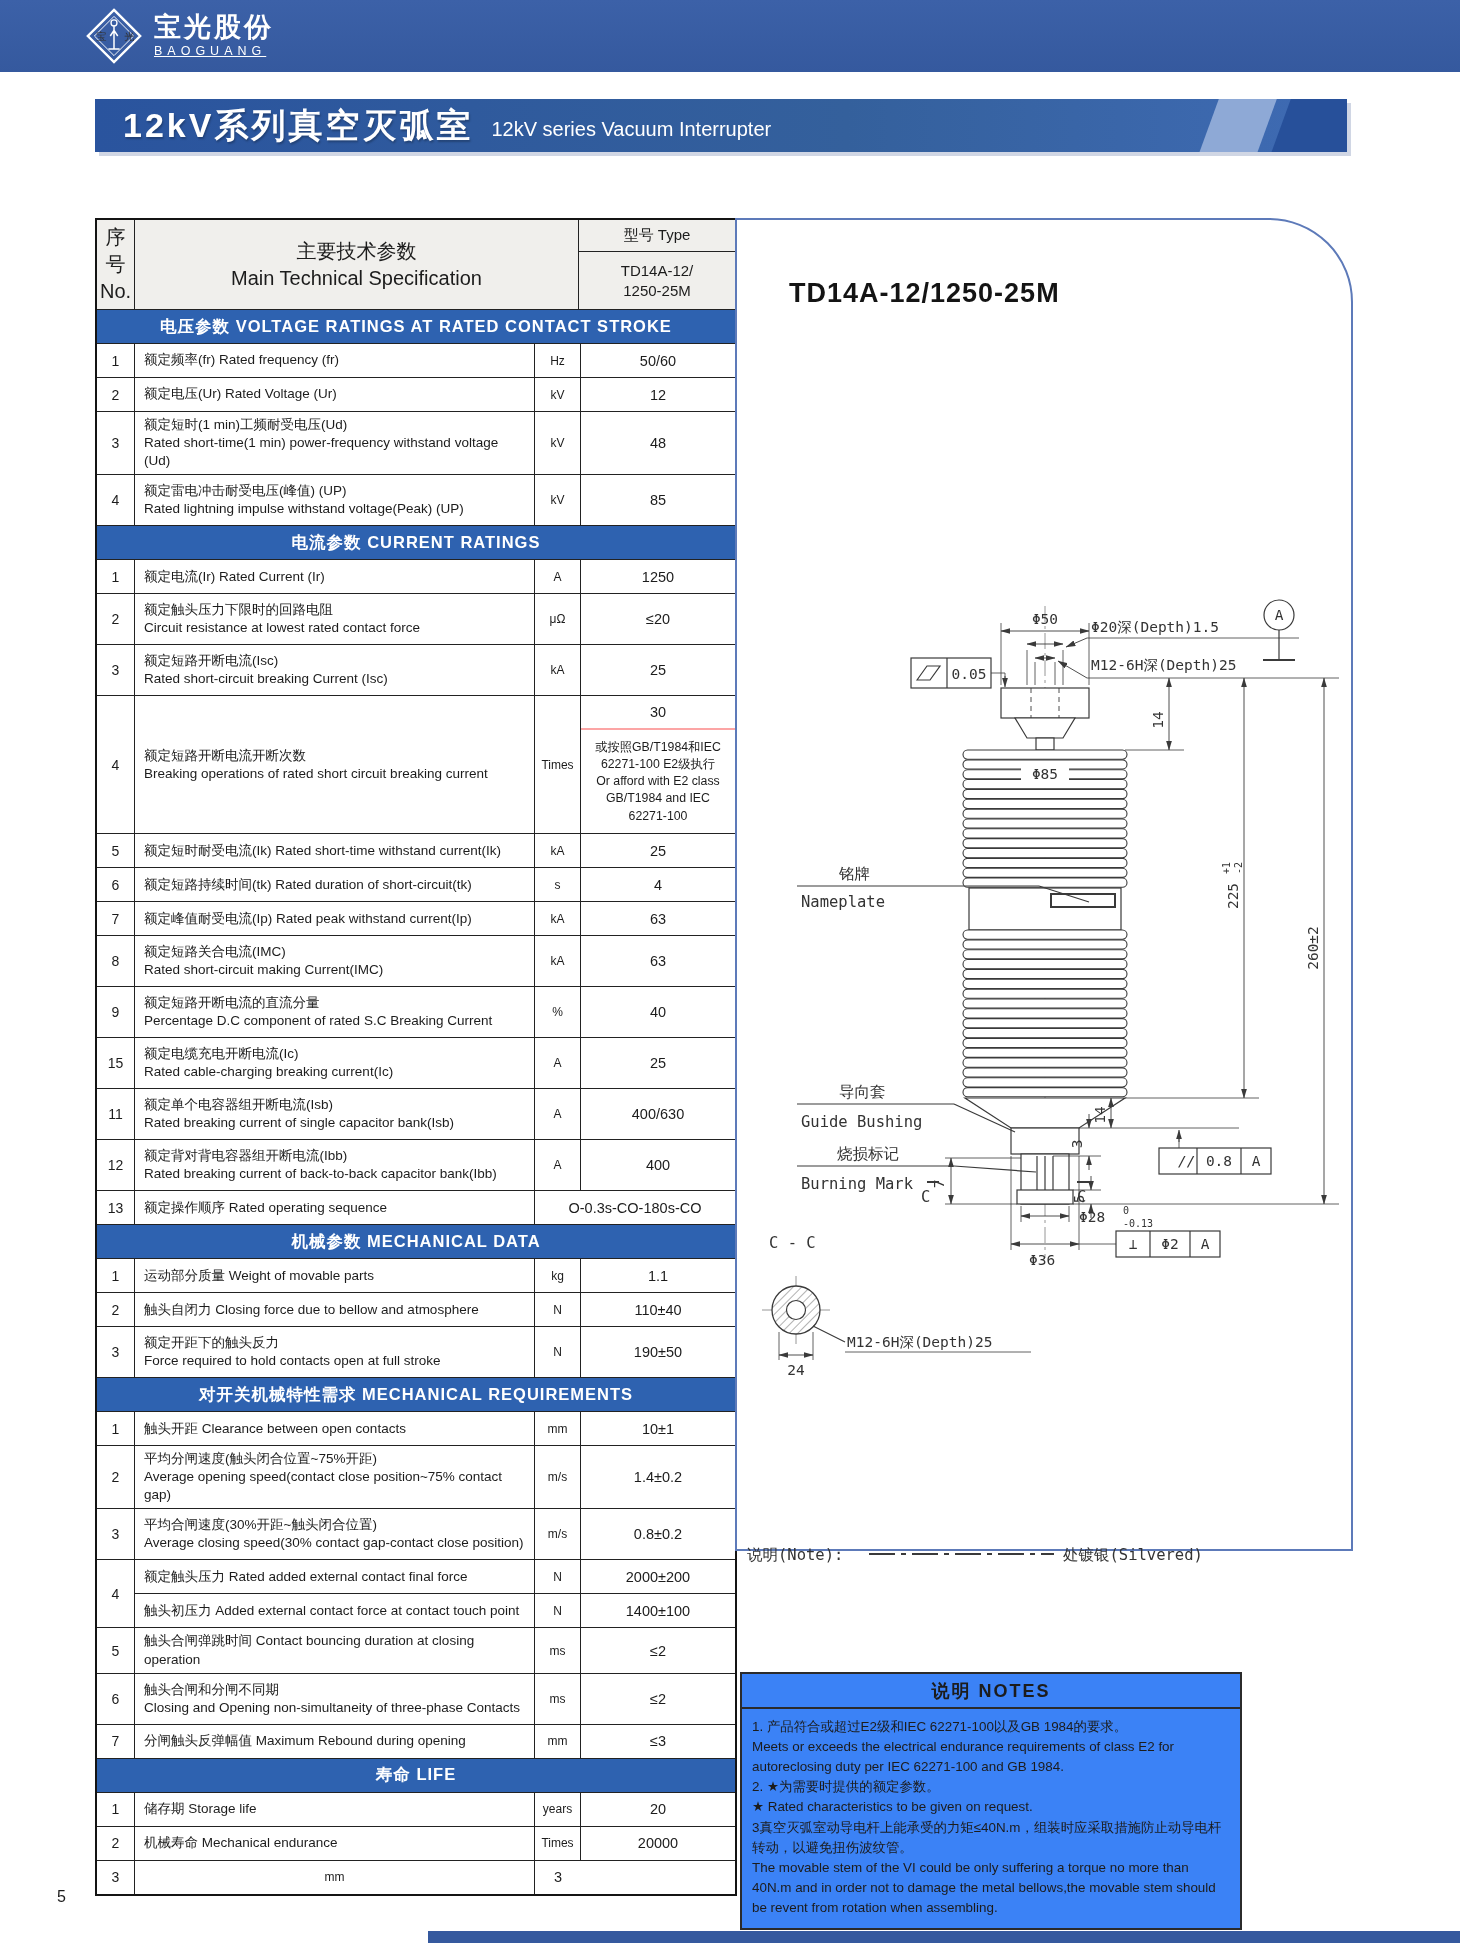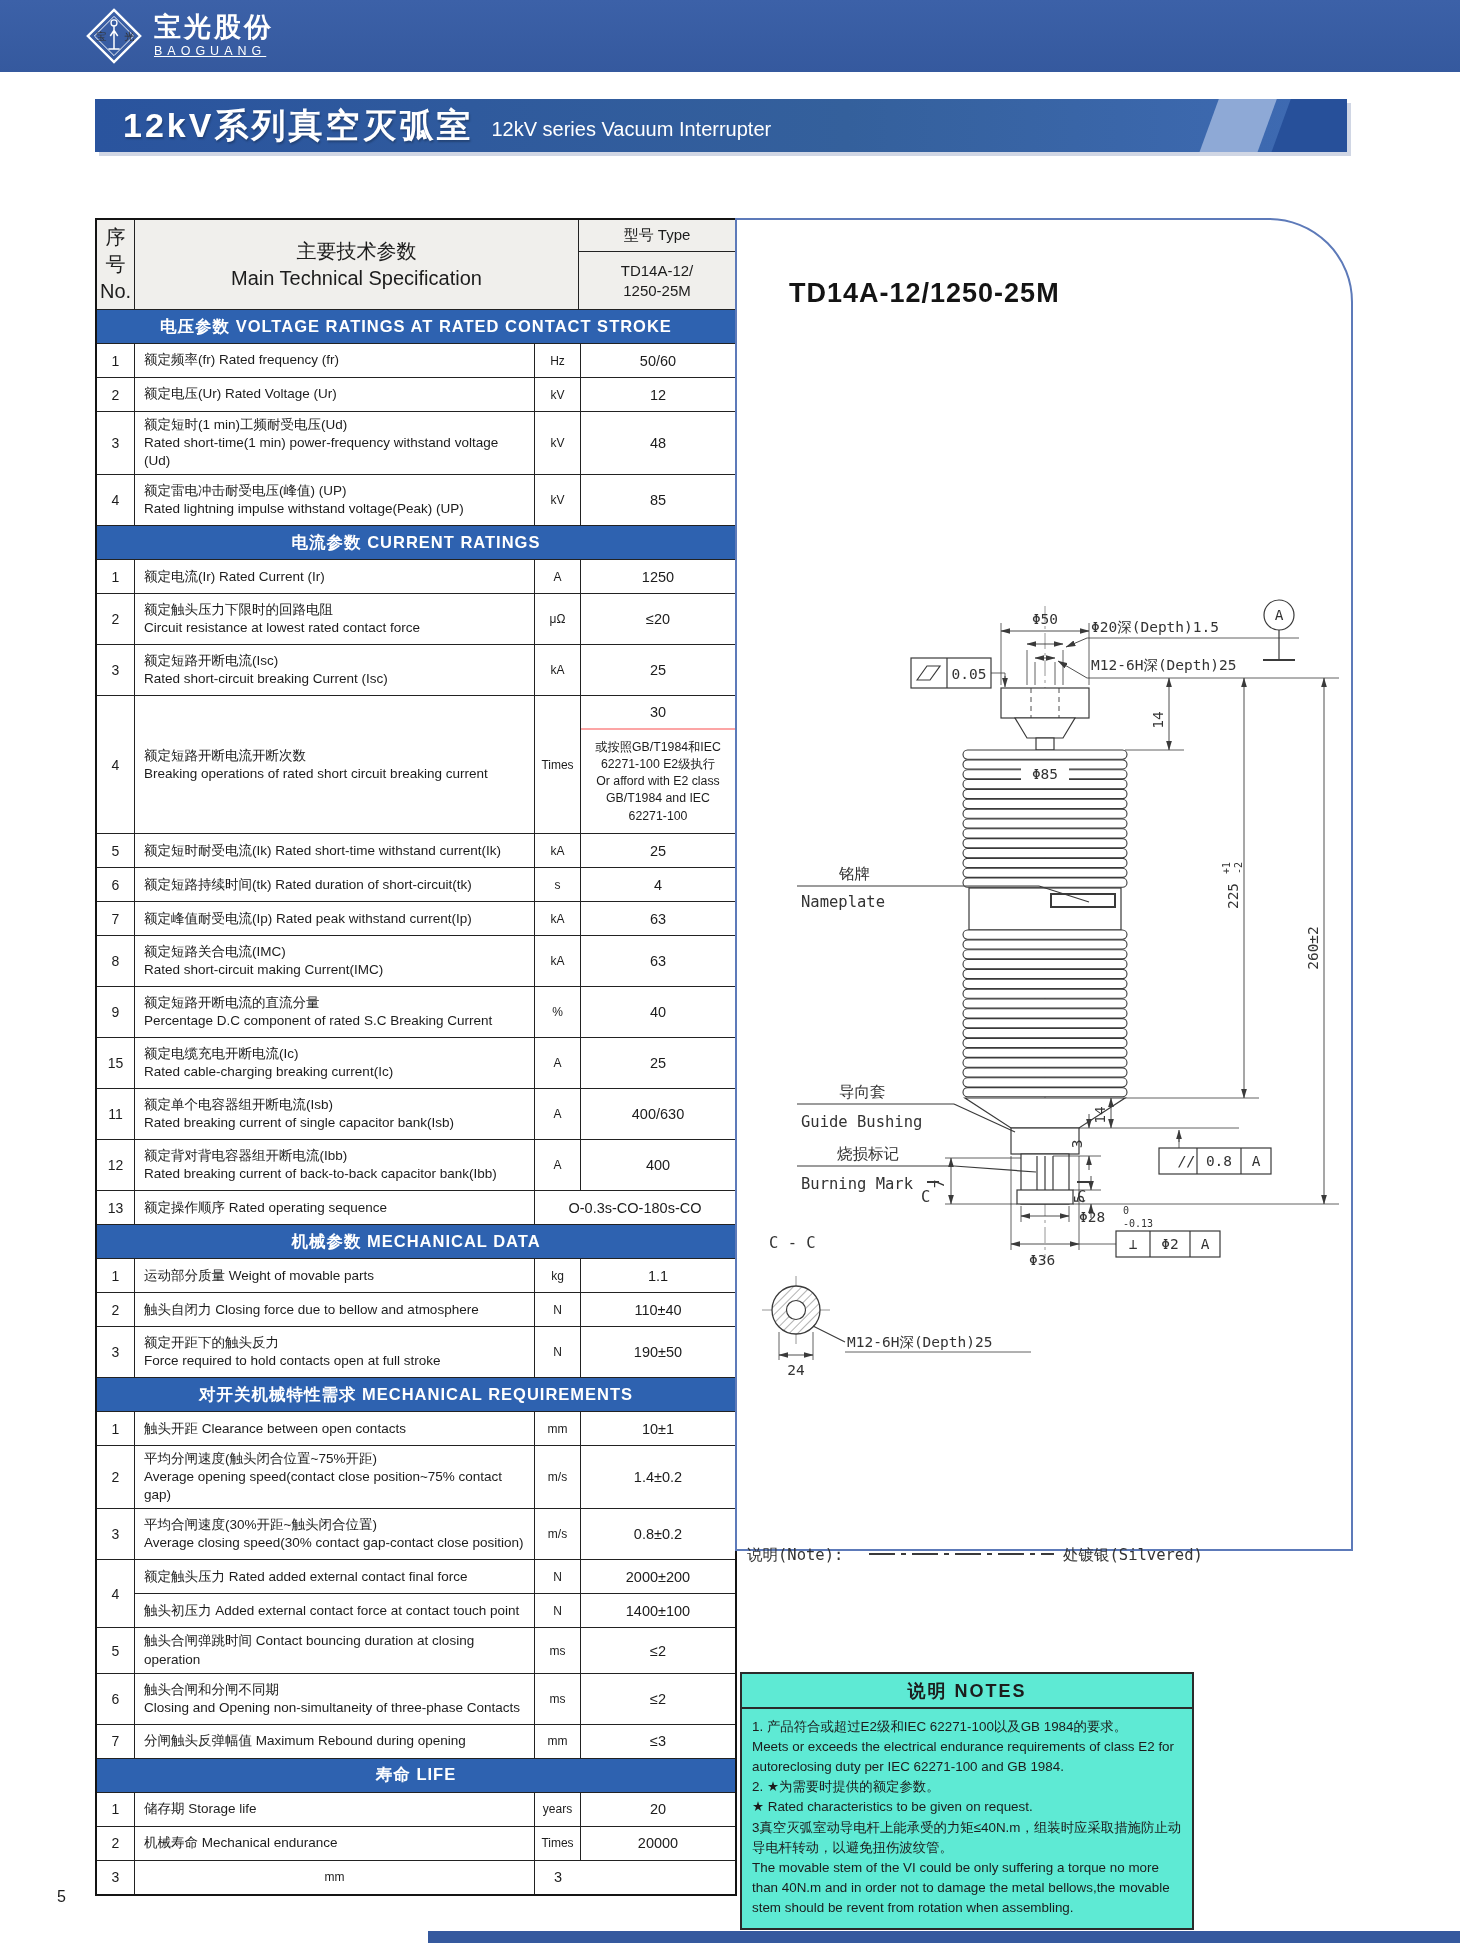--- a/index.html
+++ b/index.html
@@ -55,21 +55,21 @@
   .dtl{font-family:"DejaVu Sans Mono","Liberation Mono",monospace;font-size:15.5px;}
   .ln{stroke:#3a3a3a;stroke-width:1.2;fill:none;}
   .lnw{stroke:#3a3a3a;stroke-width:2;fill:none;}
   .thin{stroke:#3a3a3a;stroke-width:0.8;fill:none;}
   .dim{stroke:#3a3a3a;stroke-width:0.9;fill:none;marker-start:url(#ar);marker-end:url(#ar);}
   .dimo{stroke:#3a3a3a;stroke-width:0.9;fill:none;marker-end:url(#ar);}
   .cl{stroke:#8a8a8a;stroke-width:0.9;fill:none;stroke-dasharray:16 4 3 4;}
   .dash{stroke:#3a3a3a;stroke-width:0.9;fill:none;stroke-dasharray:5 4;}
   .wfill{fill:#fff;stroke:#3a3a3a;stroke-width:1.2;}
   
-  .notes{position:absolute;left:740px;top:1672px;width:454px;border:2px solid #2b2b2b;background:#5eead4;box-sizing:border-box;}
+  .notes{position:absolute;left:740px;top:1672px;width:502px;border:2px solid #2b2b2b;background:#3b82f6;box-sizing:border-box;}
   .notes-title{height:33px;border-bottom:2px solid #2b2b2b;display:flex;align-items:center;justify-content:center;font-size:18px;font-weight:bold;letter-spacing:2px;}
   .notes-body{padding:8px 10px 10px 10px;font-size:13.4px;line-height:1.5;}
   .notes-body div{margin:0;}
   
   .pagenum{position:absolute;left:57px;top:1888px;font-size:16px;}
   .bottomstrip{position:absolute;left:428px;top:1931px;width:1032px;height:12px;background:#35599e;}
 </style>
 </head>
 <body>
 

